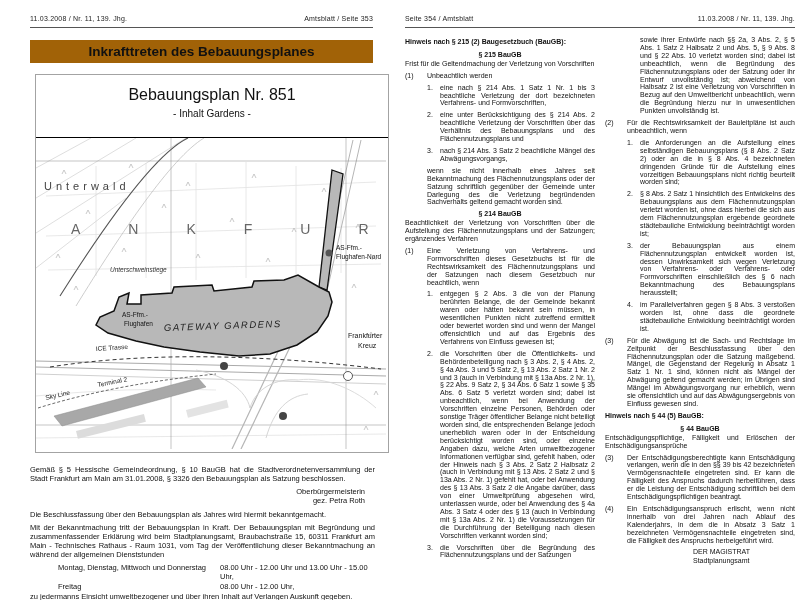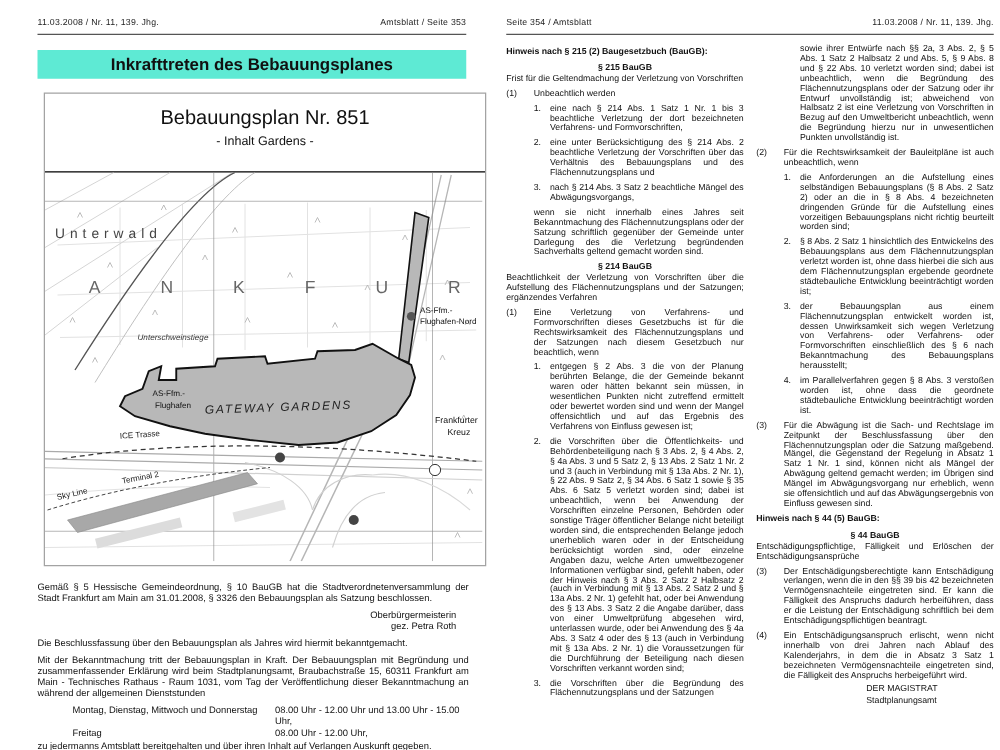--- a/index.html
+++ b/index.html
@@ -5,21 +5,21 @@
   html,body{margin:0;padding:0;background:#fff;}
   .sheet{position:relative;width:800px;height:600px;background:#fff;overflow:hidden;
          font-family:"Liberation Sans",sans-serif;color:#1a1a1a;}
   .page{position:absolute;top:0;width:400px;height:600px;}
   .lp{left:0;} .rp{left:400px;}
   .hdr{position:absolute;top:15px;display:flex;justify-content:space-between;
        font-size:7px;color:#222;letter-spacing:.2px;}
   .lp .hdr{left:30px;right:27px;} .rp .hdr{left:5px;right:5px;}
   .rule{position:absolute;top:27px;border-top:1px solid #555;}
   .lp .rule{left:30px;right:27px;} .rp .rule{left:5px;right:5px;}
-  .titlebar{position:absolute;top:40px;left:30px;width:343px;height:23px;background:#5eead4;
+  .titlebar{position:absolute;top:40px;left:30px;width:343px;height:23px;background:#a16207;
             display:flex;align-items:center;justify-content:center;
             font-size:13.5px;font-weight:bold;color:#111;}
   .mapbox{position:absolute;top:74px;left:35px;width:352px;height:377px;border:1px solid #a3a3a3;background:#fff;}
   .maptitle{height:63px;border-bottom:1px solid #000;text-align:center;box-sizing:border-box;padding-top:11px;}
   .mt1{font-size:16px;color:#111;}
   .mt2{font-size:10px;margin-top:4px;color:#111;}
   .map{display:block;width:350px;height:311px;}
   .caption{position:absolute;top:455px;left:37px;font-size:6px;color:#333;}
   .ltext{position:absolute;top:465px;left:30px;width:345px;font-size:7.5px;line-height:9px;color:#111;}
   .cols{position:absolute;top:36px;left:5px;right:5px;display:flex;gap:10px;}
@@ -182,21 +182,21 @@
         <div class="blk p">Die Beschlussfassung über den Bebauungsplan als Jahres wird hiermit bekanntgemacht.</div>
         <div class="blk p">Mit der Bekanntmachung tritt der Bebauungsplan in Kraft. Der Bebauungsplan mit Begründung und zusammenfassender Erklärung wird beim Stadtplanungsamt, Braubachstraße 15, 60311 Frankfurt am Main - Technisches Rathaus - Raum 1031, vom Tag der Veröffentlichung dieser Bekanntmachung an während der allgemeinen Dienststunden</div>
         <div class="blk row">
           <span class="hl">Montag, Dienstag, Mittwoch und Donnerstag</span>
           <span class="hr">08.00 Uhr - 12.00 Uhr und 13.00 Uhr - 15.00 Uhr,</span>
         </div>
         <div class="blk row">
           <span class="hl">Freitag</span>
           <span class="hr">08.00 Uhr - 12.00 Uhr,</span>
         </div>
-        <div class="blk p">zu jedermanns Amtsblatt bereitgehalten und über ihren Inhalt auf Verlangen Auskunft gegeben.</div>
+        <div class="blk p">zu jedermanns Einsicht umweltbezogener und über ihren Inhalt auf Verlangen Auskunft gegeben.</div>
       </div>
   </section>
 
   <section class="page rp">
     <div class="hdr">
       <span>Seite 354 / Amtsblatt</span>
       <span>11.03.2008 / Nr. 11, 139. Jhg.</span>
     </div>
     <div class="rule"></div>
     <div class="cols">

